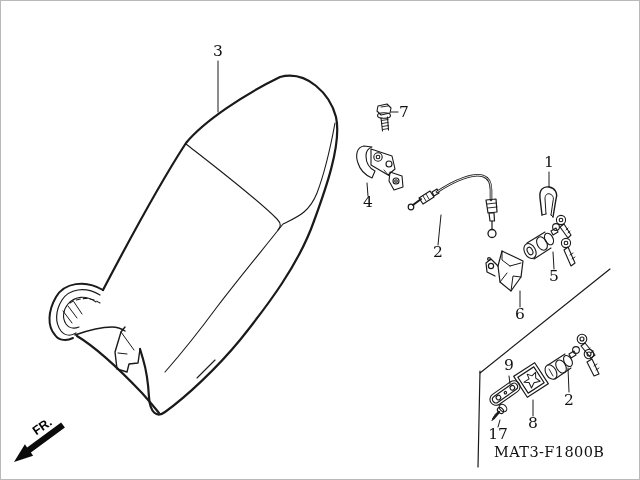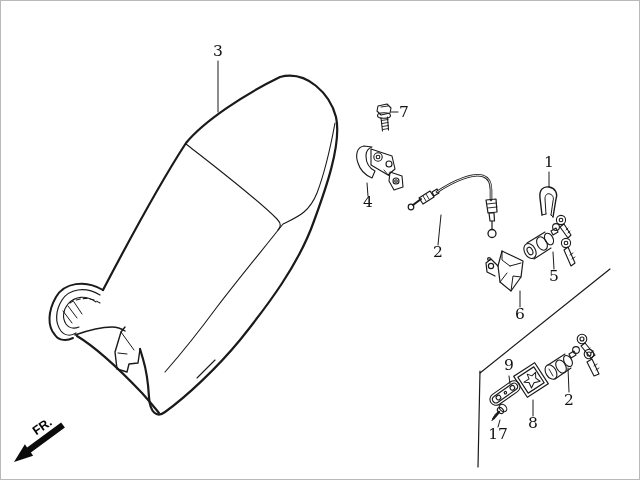--- a/index.html
+++ b/index.html
@@ -186,16 +186,17 @@
   <div class="callout" style="left:368px;top:203px">4</div>
   <div class="callout" style="left:549px;top:163px">1</div>
   <div class="callout" style="left:438px;top:253px">2</div>
   <div class="callout" style="left:554px;top:277px">5</div>
   <div class="callout" style="left:520px;top:315px">6</div>
   <div class="callout" style="left:509px;top:366px">9</div>
   <div class="callout" style="left:533px;top:424px">8</div>
   <div class="callout" style="left:569px;top:401px">2</div>
   <div class="callout" style="left:498px;top:435px">17</div>
 
+  <div class="part-code" style="left:494px;top:444px">MAT3-F1800B</div>
 
   <div class="fr-label" style="left:38px;top:424px">FR.</div>
 
 </div>
 
 </body></html>

